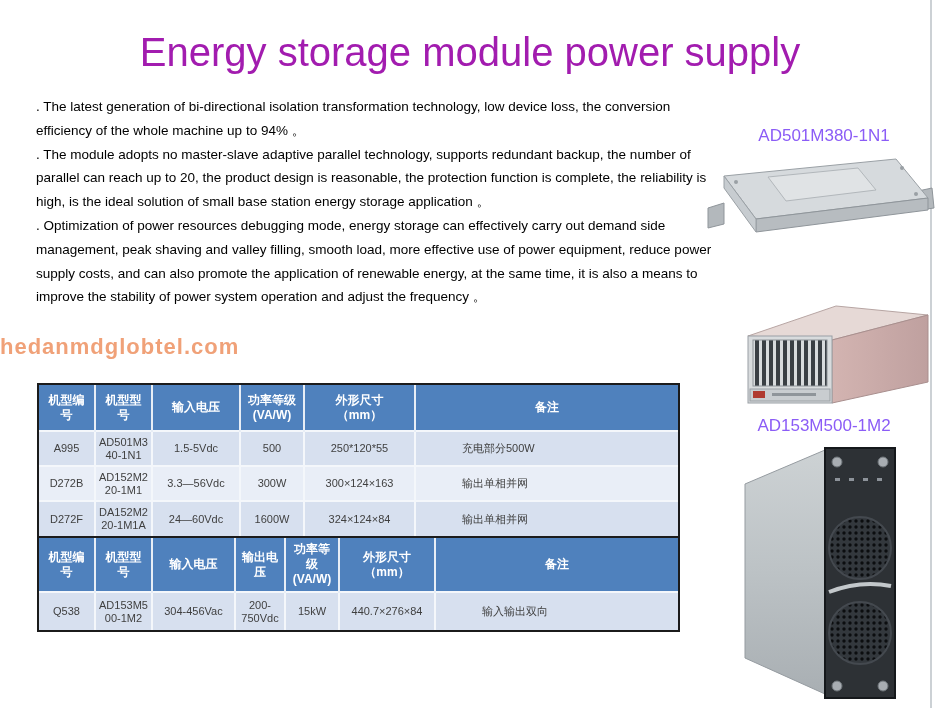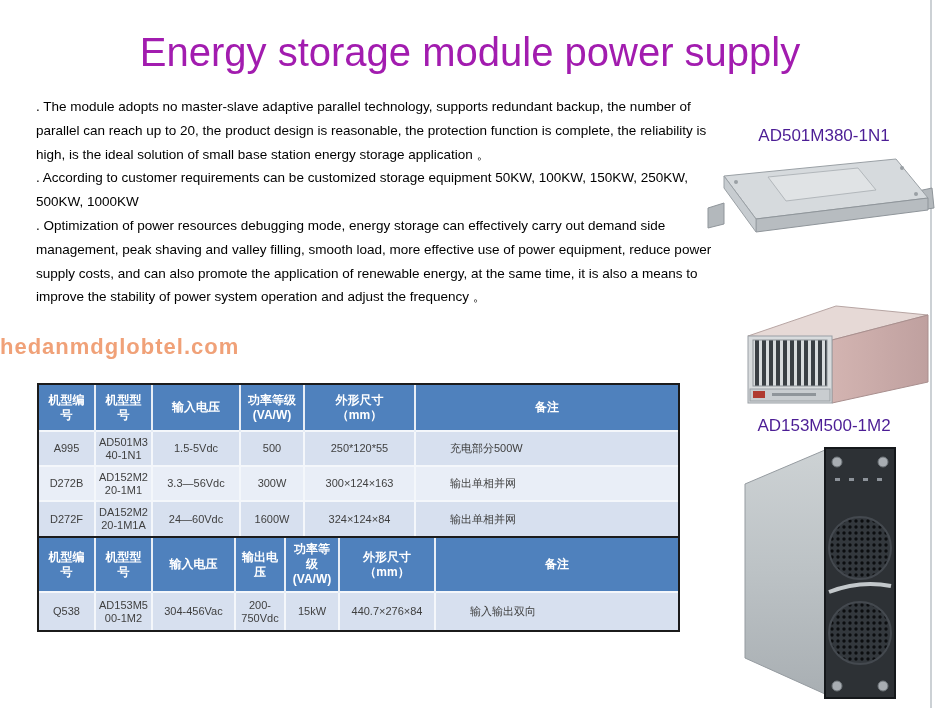--- a/index.html
+++ b/index.html
@@ -20,49 +20,49 @@
   .tbl-wrap{border:2px solid #1b1b1b;}
   .tbl-wrap.second{border-top:0;}
   table{border-collapse:collapse;table-layout:fixed;width:639px;}
   th,td{white-space:pre-line;overflow:hidden;vertical-align:middle;}
   th{background:#4f81bd;color:#ffffff;font-size:12px;font-weight:bold;line-height:15px;
      text-align:center;padding:4px 4px;height:46px;box-sizing:border-box;border-left:2px solid #e8eef6;}
   th:first-child{border-left:0;}
   td{font-size:11px;line-height:13px;color:#3f3f3f;text-align:center;padding:3px 2px;
      box-sizing:border-box;border-left:2px solid #f4f7fb;border-top:2px solid #f4f7fb;}
   td:first-child{border-left:0;}
-  td:last-child{text-align:left;padding-left:34px;}
+  td:last-child{text-align:left;padding-left:46px;}
   .t1 td{height:35px;}
   .t2 td{height:38px;}
   .t1 tbody tr:nth-child(odd) td{background:#d7e0ef;}
   .t1 tbody tr:nth-child(even) td{background:#e9eef7;}
   .t2 tbody tr td{background:#d7e0ef;}
 
-  .product-label{position:absolute;width:232px;text-align:center;font-size:17px;color:#4c1d95;z-index:2;}
+  .product-label{position:absolute;width:232px;text-align:center;font-size:17px;color:#8b5cf6;z-index:2;}
   .lbl-1{left:708px;top:126px;}
   .lbl-2{left:706px;top:266px;}
   .lbl-3{left:708px;top:416px;}
   .img-1{position:absolute;left:706px;top:146px;}
   .img-2{position:absolute;left:740px;top:290px;}
   .img-3{position:absolute;left:733px;top:440px;}
 </style>
 </head>
 <body>
 
 <div class="page">
 
   <div class="page-edge"></div>
 
   <div class="title">Energy storage module power supply</div>
 
   <div class="watermark">hedanmdglobtel.com</div>
 
   <div class="paragraphs">
+    <p>.  The latest generation of bi-directional isolation transformation technology, low device loss, the conversion efficiency of the whole machine up to 94% 。</p>
     <p>. The module adopts no master-slave adaptive parallel technology, supports redundant backup, the number of parallel can reach up to 20, the product design is reasonable, the protection function is complete, the reliability is high, is the ideal solution of small base station energy storage application 。</p>
-    <p>. According to customer requirements can be customized storage equipment 50KW, 100KW, 150KW, 250KW, 500KW, 1000KW</p>
     <p>. Optimization of power resources debugging mode, energy storage can effectively carry out demand side management, peak shaving and valley filling, smooth load, more effective use of power equipment, reduce power supply costs, and can also promote the application of renewable energy, at the same time, it is also a means to improve the stability of power system operation and adjust the frequency 。</p>
   </div>
 
   <div class="tables">
     <div class="tbl-wrap">
       <table class="t1">
         <colgroup>
           <col style="width:56px">
             <col style="width:57px">
             <col style="width:88px">

